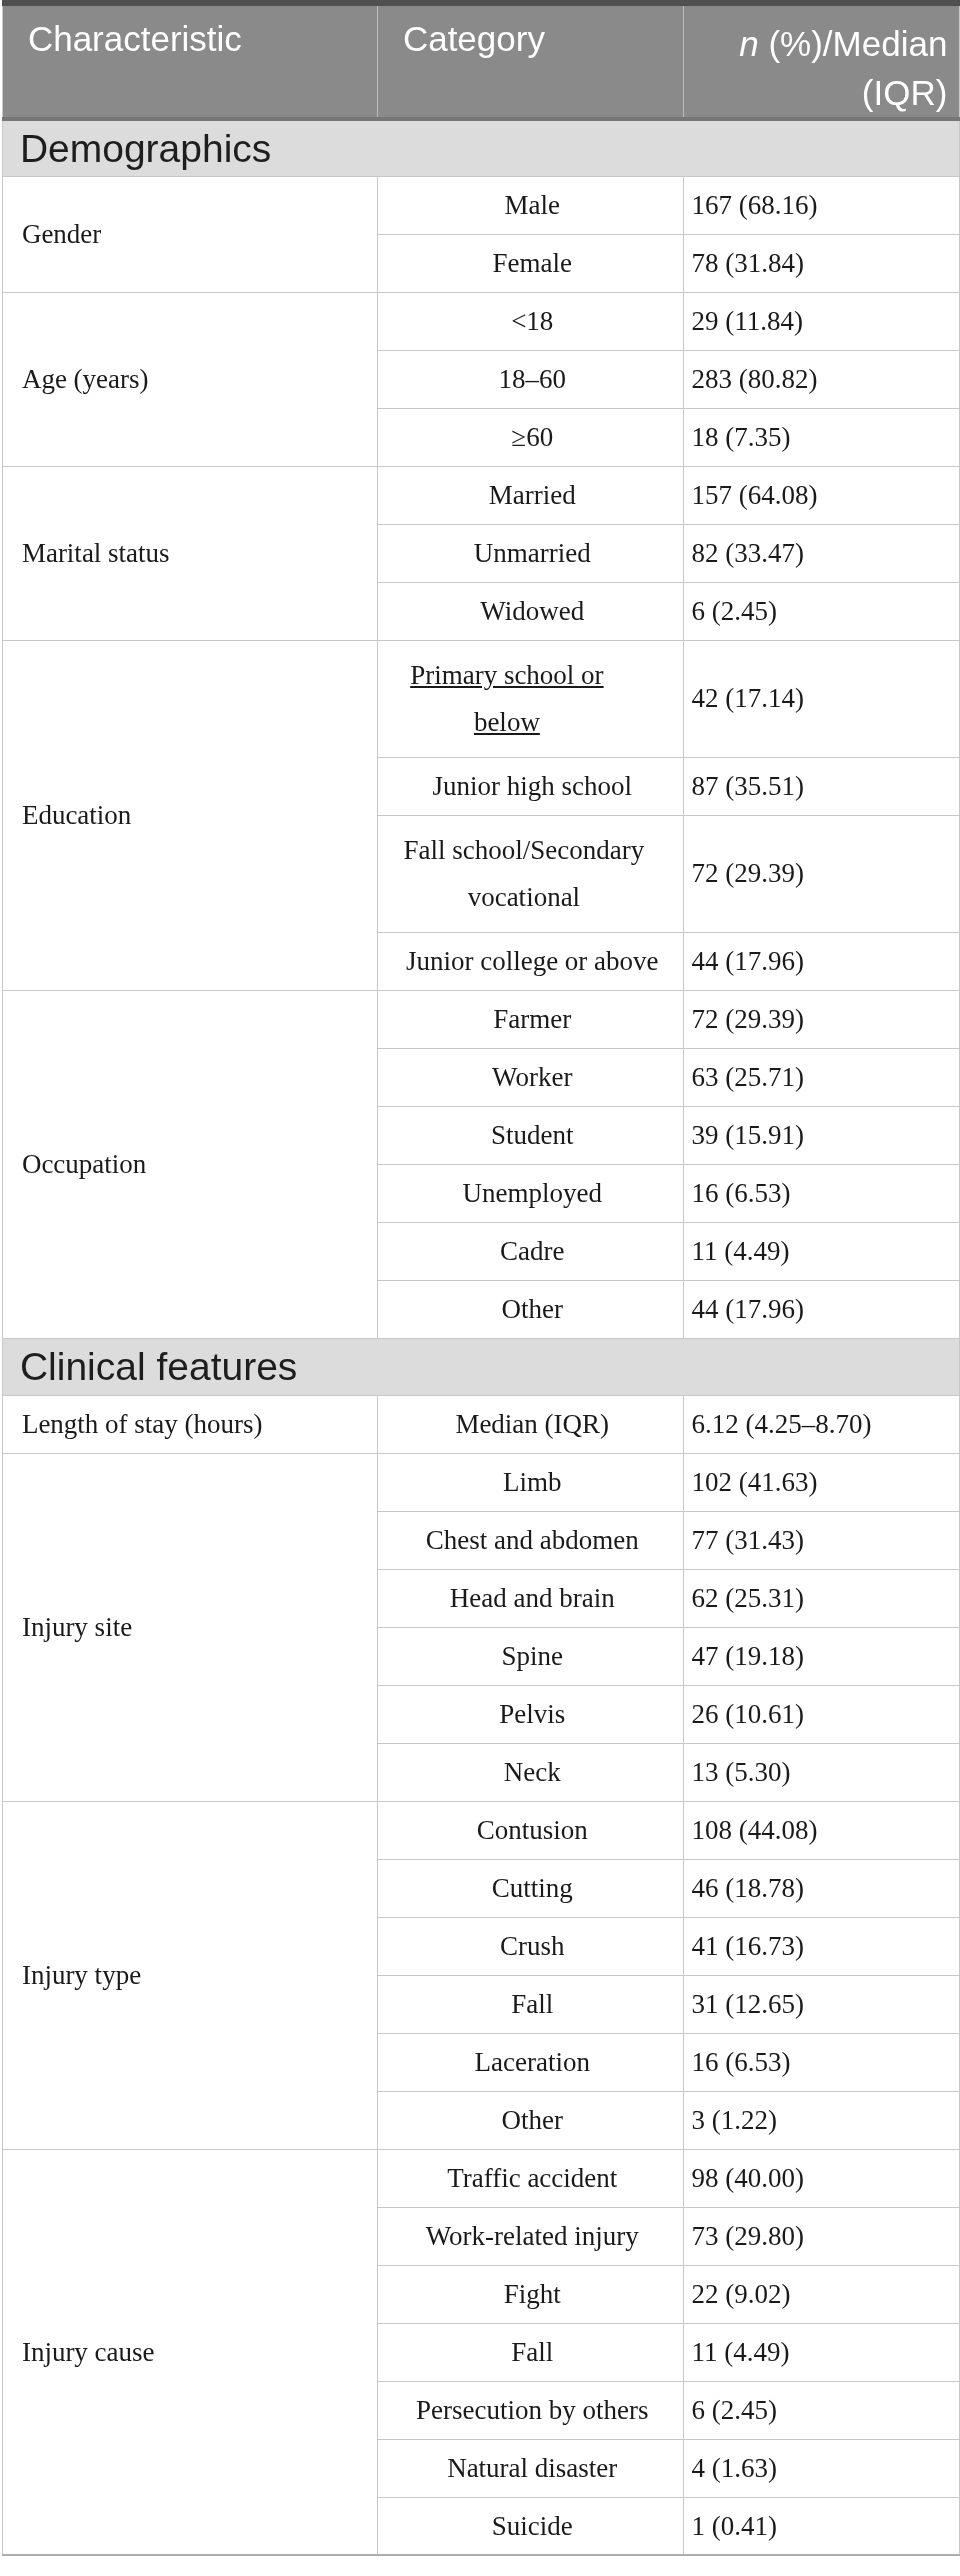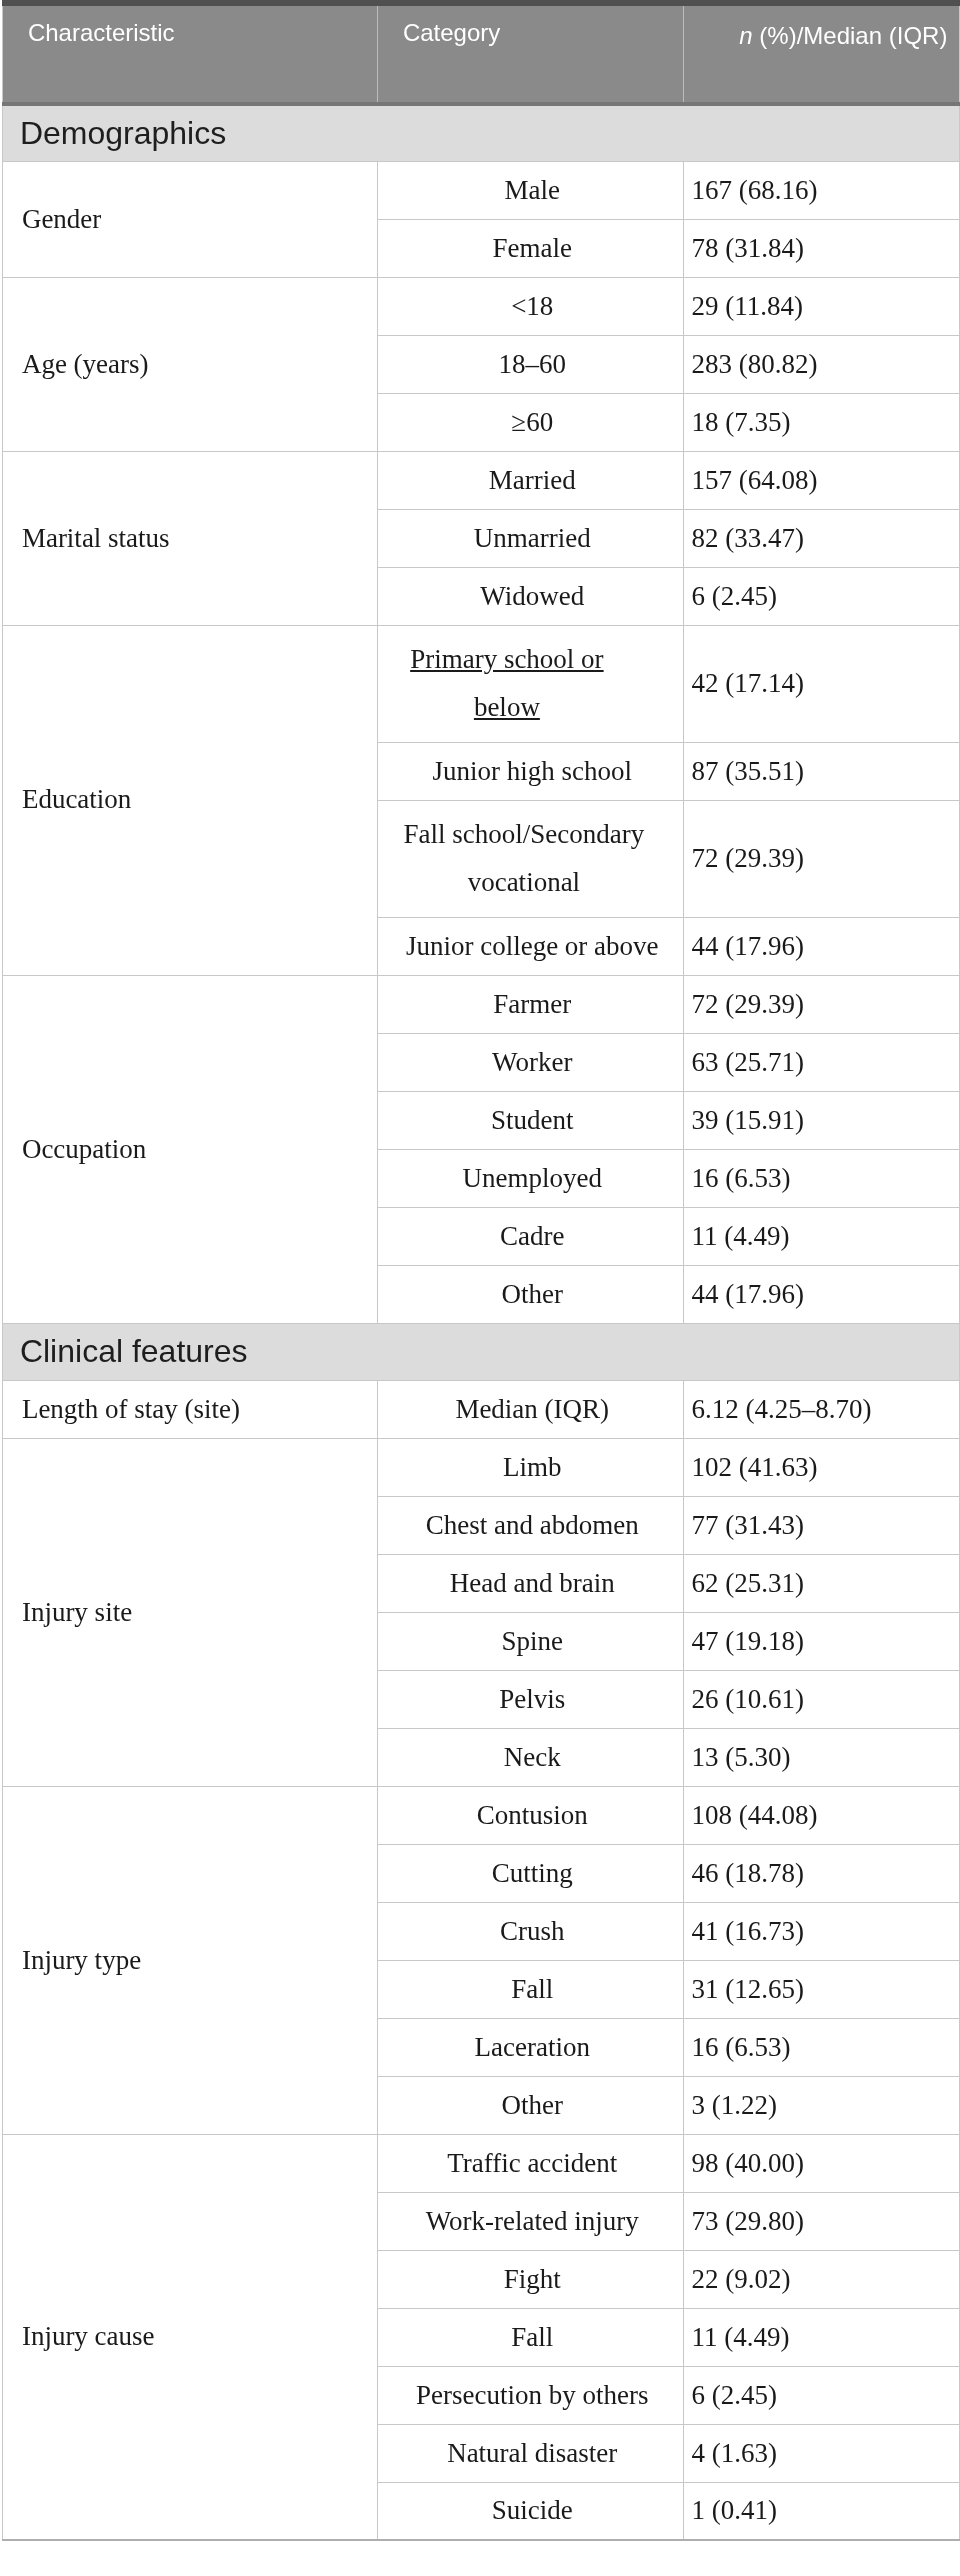--- a/index.html
+++ b/index.html
@@ -7,38 +7,38 @@
   table.ptable{
     width:956px;margin:0 1.9px;border-collapse:collapse;table-layout:fixed;
     border-left:1.9px solid #c8c8c8;border-right:1.9px solid #c8c8c8;
     border-top:6.7px solid #505050;border-bottom:2.9px solid #aeaeae;
   }
   col.c1{width:375px;} col.c2{width:306px;} col.c3{width:276px;}
   thead tr{height:101px;}
   thead th{
     background:#8a8a8a;color:#ffffff;
     font-family:"Liberation Sans","DejaVu Sans",sans-serif;
-    font-size:24px;font-weight:400;vertical-align:top;
+    font-size:35px;font-weight:400;vertical-align:top;
     border-bottom:4.8px solid #767676;
   }
   thead th + th{border-left:1.9px solid #bcbcbc;}
   th.th-left{text-align:left;padding:13.4px 7.6px 0 25px;}
   th.th-val{text-align:right;padding:13.4px 11.5px 0 11.5px;line-height:1.4;}
   th.th-val em{font-style:italic;}
   tbody td{
     border:1.9px solid #c8c8c8;
     font-family:"Liberation Serif","DejaVu Serif",serif;
     font-size:27px;color:#1a1a1a;vertical-align:middle;
     background:#ffffff;overflow:hidden;
   }
   tr.section{height:57px;}
   tr.section td{
     background:#dcdcdc;color:#1e1e1e;
     font-family:"Liberation Sans","DejaVu Sans",sans-serif;
-    font-size:32px;font-weight:400;text-align:left;padding:0 7.6px 0 17px;
+    font-size:39px;font-weight:400;text-align:left;padding:0 7.6px 0 17px;
   }
   tr.drow{height:58px;}
   tr.tall{height:117px;}
   tr.tall td{line-height:1.75;}
   td.char{text-align:left;padding:3.8px 9.6px 3.8px 19px;}
   td.cat{text-align:center;padding:3.8px 15.3px 3.8px 19px;}
   td.val{text-align:left;padding:3.8px 7.6px;}
   .cw-a{max-width:220px;text-decoration:underline;}
   .cw-b{max-width:254px;}
 </style>
@@ -149,21 +149,21 @@
       <tr class="drow">
         <td class="cat">Other</td>
         <td class="val">44 (17.96)</td>
       </tr>
 
       <tr class="section">
         <td colspan="3">Clinical features</td>
       </tr>
 
       <tr class="drow">
-        <td class="char">Length of stay (site)</td>
+        <td class="char">Length of stay (hours)</td>
         <td class="cat">Median (IQR)</td>
         <td class="val">6.12 (4.25–8.70)</td>
       </tr>
 
       <tr class="drow">
         <td class="char" rowspan="6">Injury site</td>
         <td class="cat">Limb</td>
         <td class="val">102 (41.63)</td>
       </tr>
       <tr class="drow">

